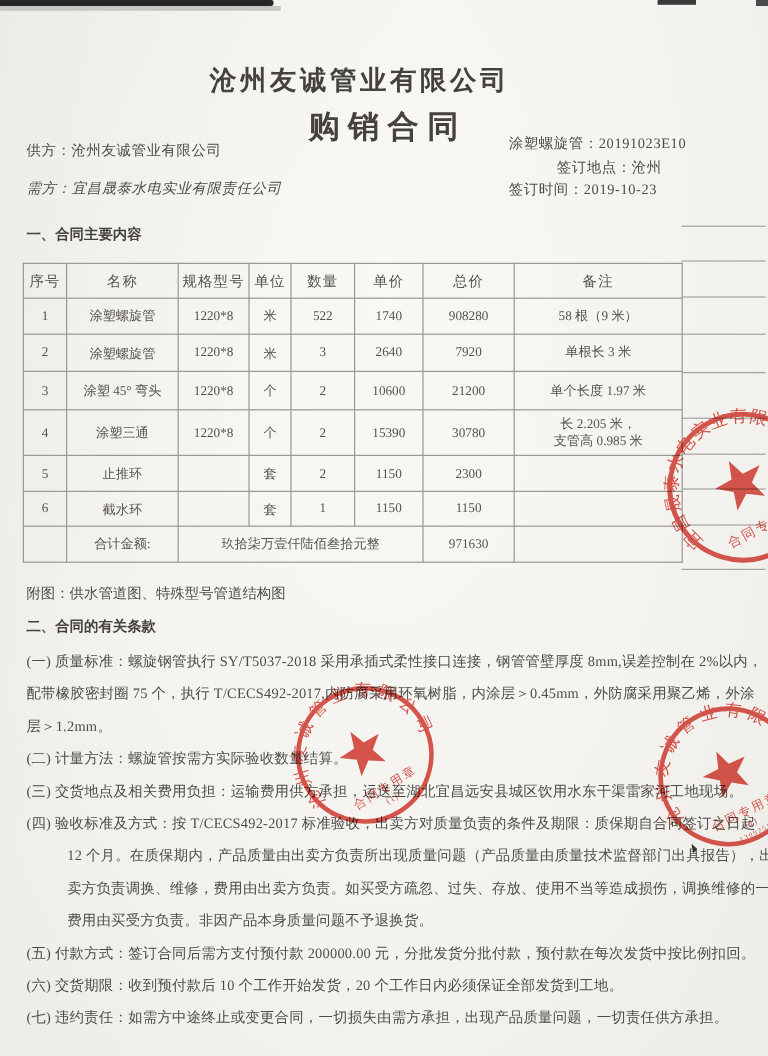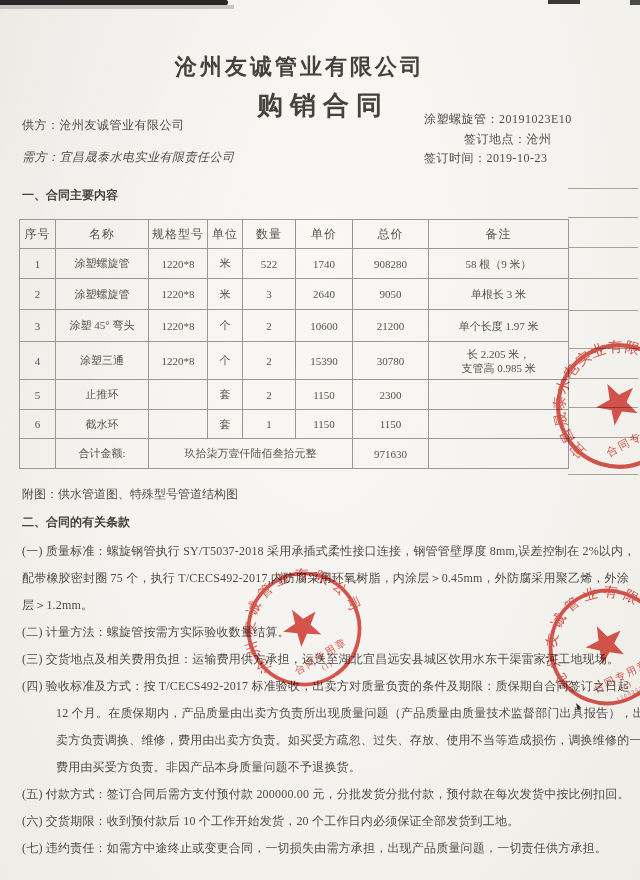--- a/index.html
+++ b/index.html
@@ -113,21 +113,21 @@
       <td>908280</td>
       <td class="remark">58 根（9 米）</td>
     </tr>
     <tr class="r2">
       <td>2</td>
       <td>涂塑螺旋管</td>
       <td>1220*8</td>
       <td>米</td>
       <td>3</td>
       <td>2640</td>
-      <td>9050</td>
+      <td>7920</td>
       <td class="remark">单根长 3 米</td>
     </tr>
     <tr class="r3">
       <td>3</td>
       <td>涂塑 45° 弯头</td>
       <td>1220*8</td>
       <td>个</td>
       <td>2</td>
       <td>10600</td>
       <td>21200</td>

